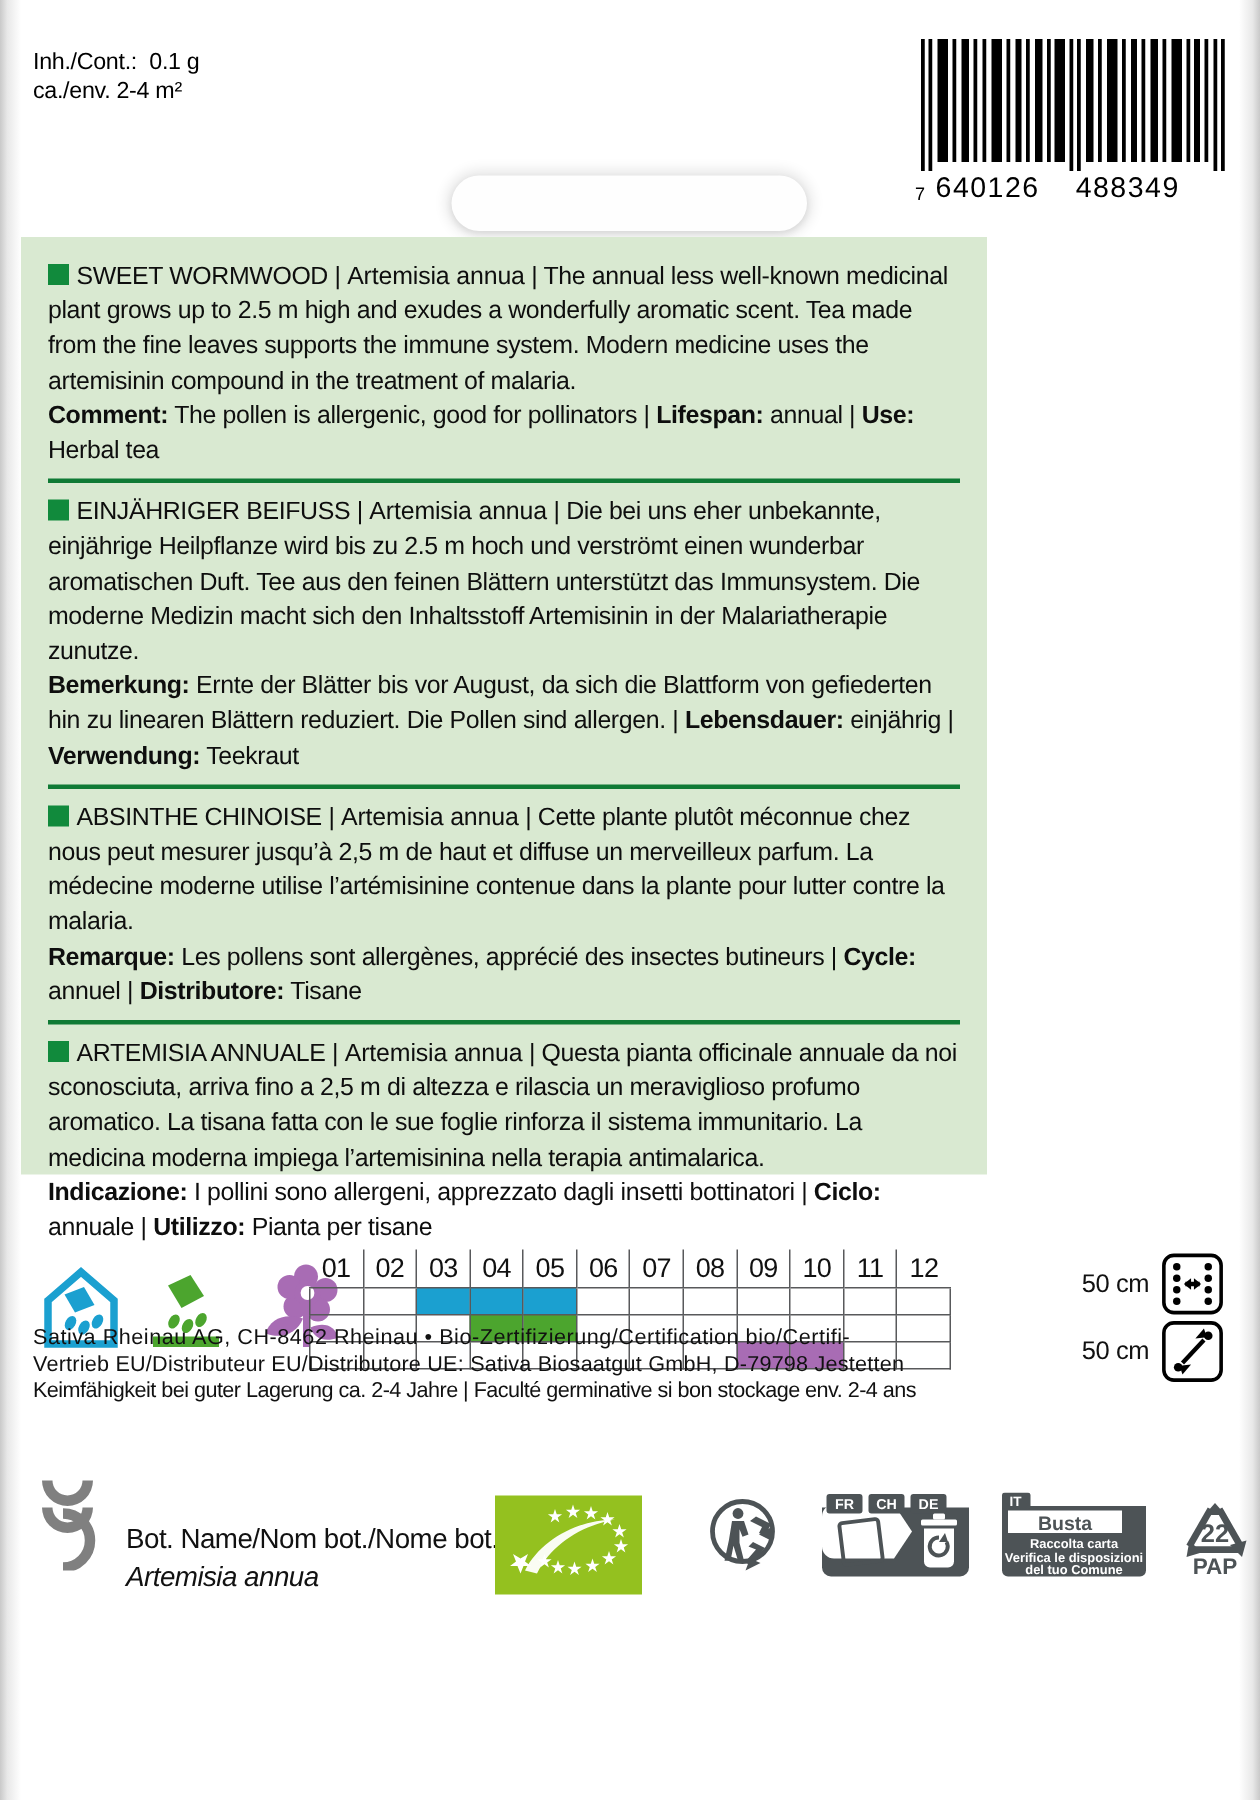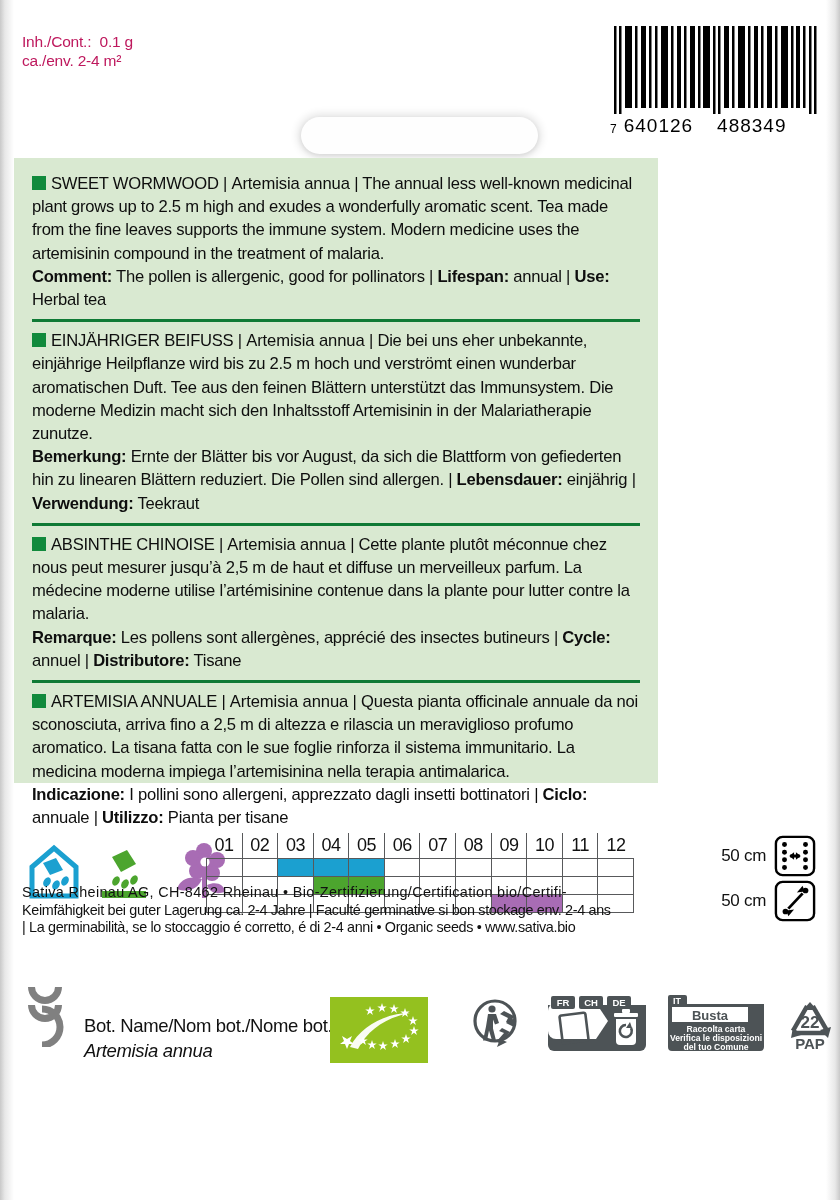--- a/index.html
+++ b/index.html
@@ -19,21 +19,21 @@
     position: absolute; top: 0; bottom: 0; width: 14px;
     pointer-events: none;
   }
   .edge-left  { left: 0;  background: linear-gradient(to right, #c9c9c9 0%, #e8e8e8 35%, #ffffff 100%); }
   .edge-right { right: 0; background: linear-gradient(to left,  #c9c9c9 0%, #e8e8e8 35%, #ffffff 100%); }
 
   
   .header { position: absolute; top: 0; left: 0; right: 0; height: 158px; }
   .content-meta {
     position: absolute; left: 22px; top: 32px;
-    font-size: 15.5px; line-height: 19px; color: #be185d;
+    font-size: 15.5px; line-height: 19px; color: #000000;
     letter-spacing: -0.2px;
   }
   .content-meta div { white-space: pre; }
 
   .barcode-wrap {
     position: absolute; right: 18px; top: 26px;
     width: 212px; height: 118px;
   }
   .barcode-bars { width: 212px; height: 88px; display: block; }
   .barcode-digits {
@@ -370,22 +370,22 @@
           <path d="M15 30 L30 14" stroke="#000" stroke-width="3"></path>
           <path d="M13 32 l8 -1 l-6 7 z" fill="#000"></path>
           <path d="M32 12 l-8 1 l6 -7 z" fill="#000"></path>
         </svg>
       </div>
     </div>
   </div>
 
   <div class="company">
     <div class="l1"><b>Sativa Rheinau AG, CH-8462 Rheinau</b><span> • Bio-Zertifizierung/Certification bio/Certifi-</span></div>
+    <div class="l3">Vertrieb EU/Distributeur EU/Distributore UE: Sativa Biosaatgut GmbH, D-79798 Jestetten</div>
     <div class="l4">Keimfähigkeit bei guter Lagerung ca. 2-4 Jahre | Faculté germinative si bon stockage env. 2-4 ans</div>
-    <div class="l5"><span>| La germinabilità, se lo stoccaggio é corretto, é di 2-4 anni • Organic seeds • </span><b>www.sativa.bio</b></div>
   </div>
 
   <div class="footer">
 
     <svg class="ce-mark" viewBox="0 0 54 62">
       <g fill="none" stroke="#808080" stroke-width="7">
         <path d="M26 6 A18 18 0 1 0 26 42" transform="rotate(180 22 24) translate(0 -18)"></path>
       </g>
       <g fill="#808080">
         <path d="M4 2 a17 17 0 0 0 34 0 h-7 a10 10 0 0 1 -20 0 z"></path>

